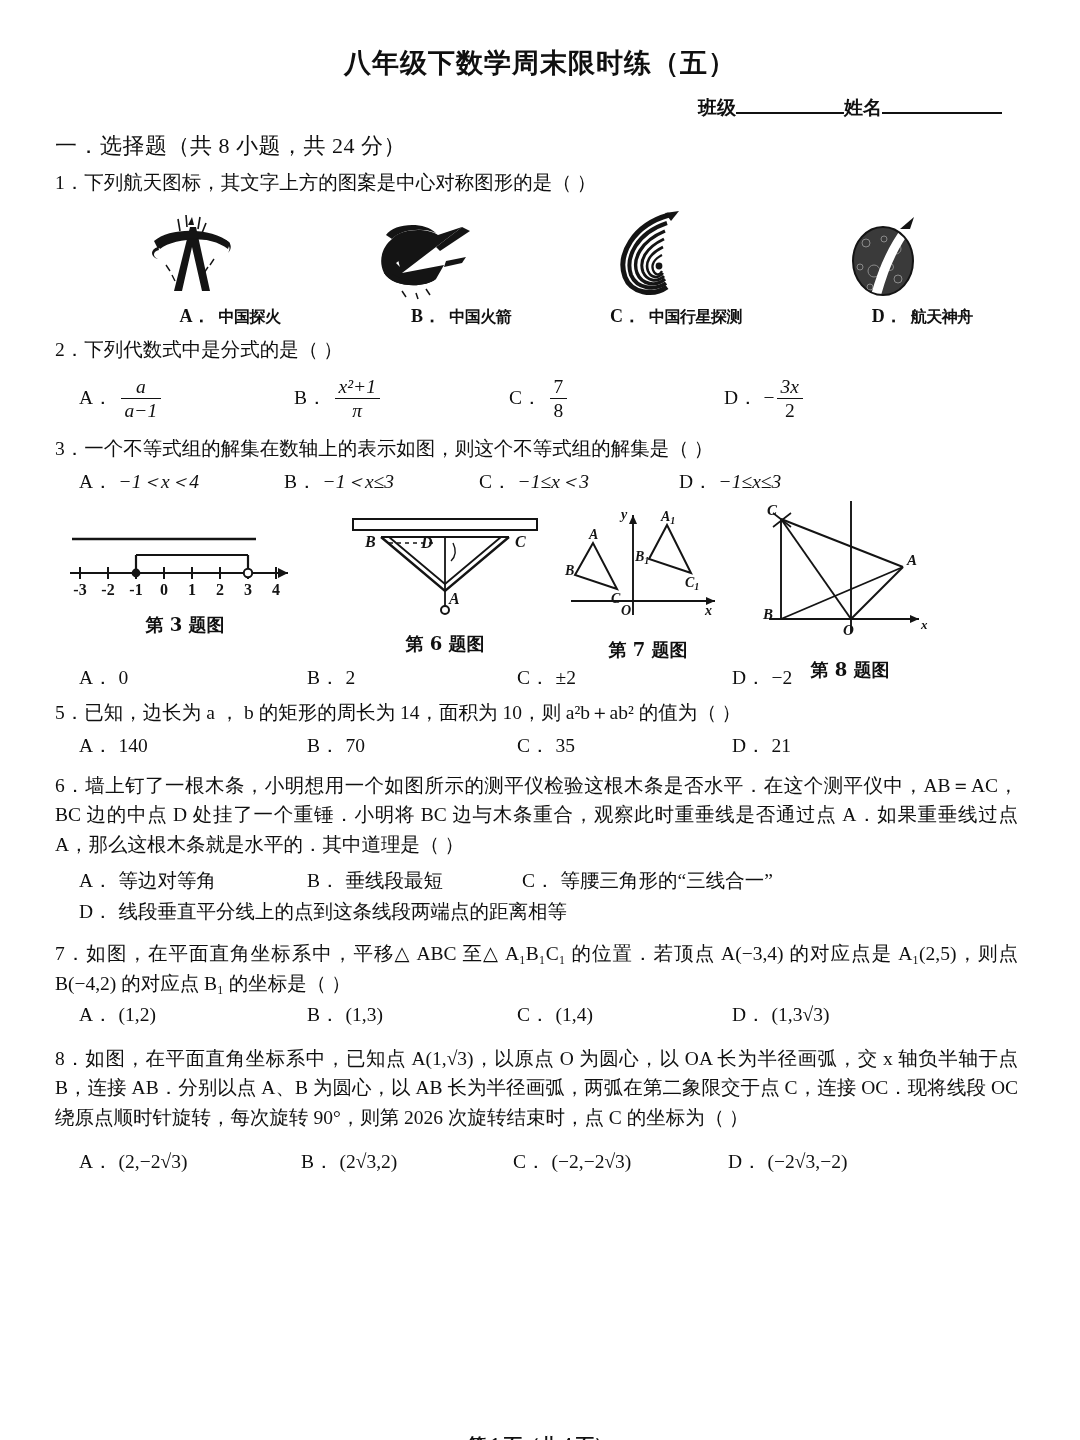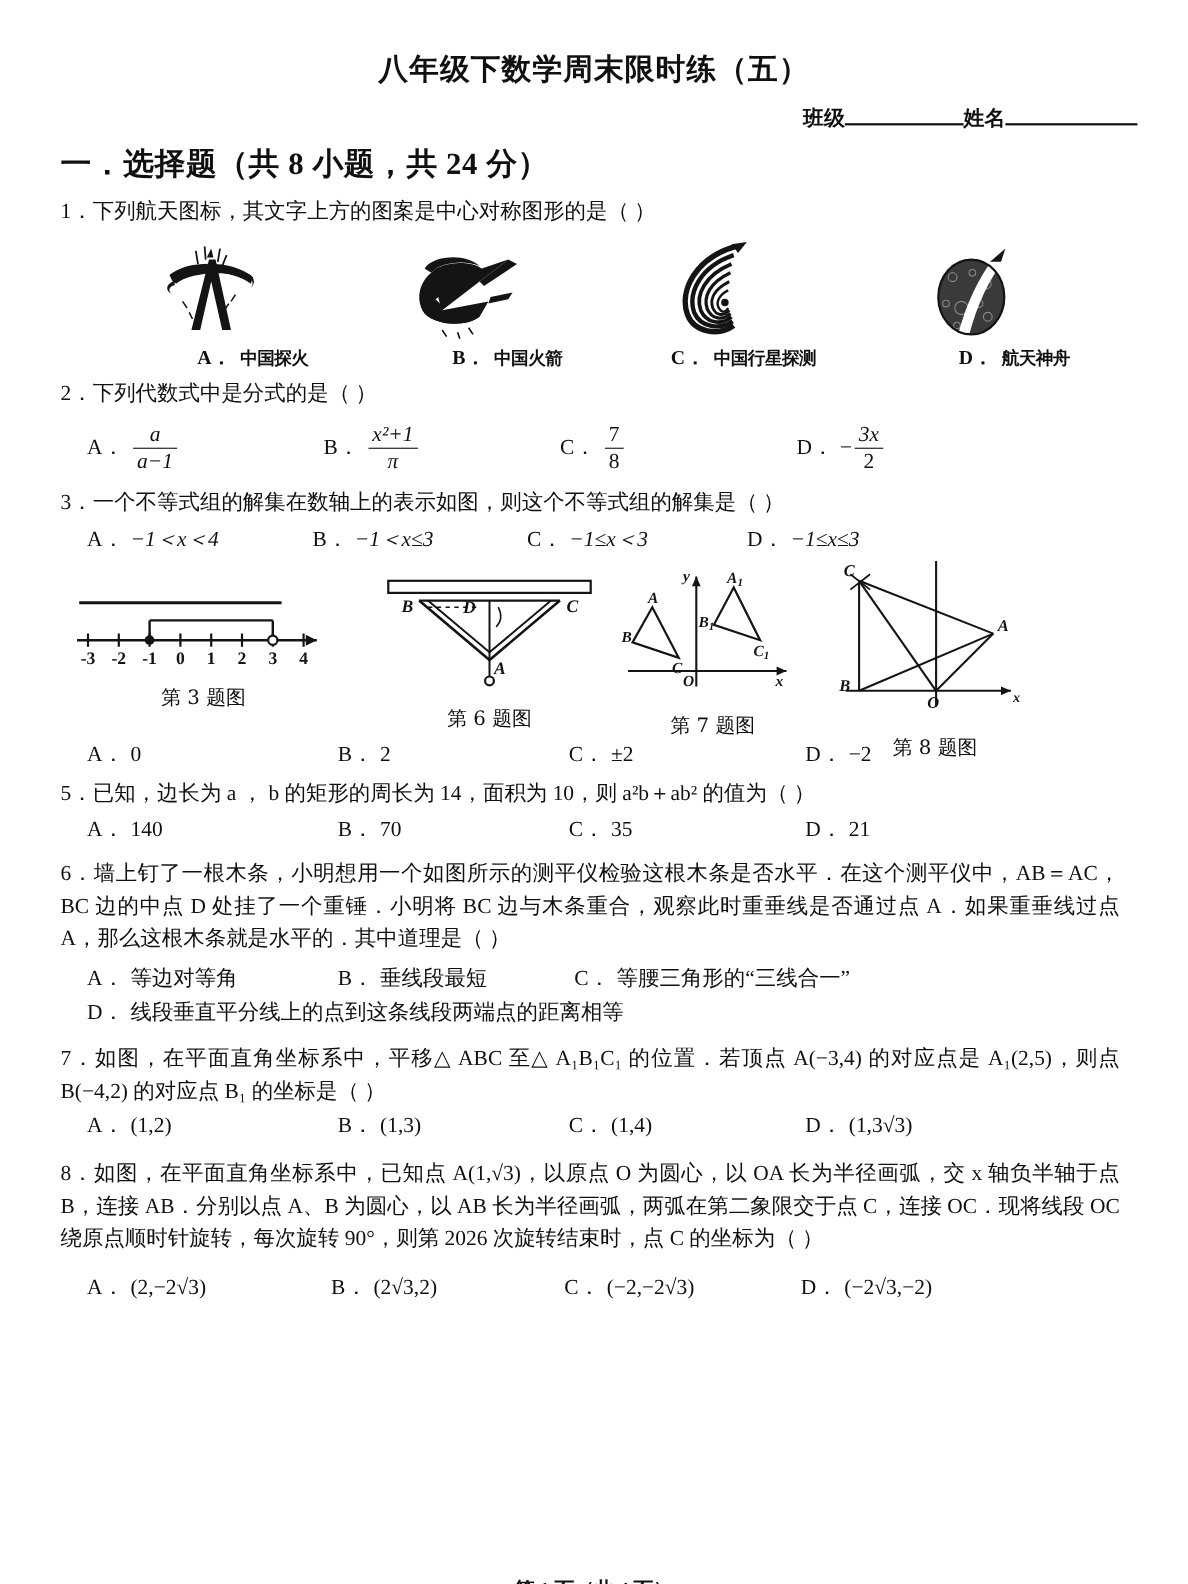--- a/index.html
+++ b/index.html
@@ -25,43 +25,43 @@
   .title {
     text-align: center;
     font-size: 27px;
     font-weight: bold;
     letter-spacing: 1px;
     margin-top: 45px;
     font-family: Liberation Sans, sans-serif;
   }
   .idline {
     margin-top: 14px;
-    padding-right: 46px;
+    padding-right: 78px;
     text-align: right;
     font-size: 19px;
     font-weight: bold;
     margin-left: 36px;
   }
   .idline .blank {
     display: inline-block;
     border-bottom: 2px solid #111;
     vertical-align: baseline;
   }
   .b1 { width: 108px; }
   .b2 { width: 120px; }
 
   .content {
     padding: 0 62px 0 55px;
     margin-top: 8px;
     font-size: 19.5px;
     line-height: 1.52;
   }
   .sec-head {
-    font-weight: bold;
-    font-size: 28px;
+    font-weight: normal;
+    font-size: 22px;
     margin-bottom: 6px;
     letter-spacing: .5px;
   }
   .q {
     margin-top: 5px;
   }
   .qtext { text-align: justify; }
   .opts {
     display: flex;
     margin-top: 4px;
@@ -87,21 +87,21 @@
 
   
   .figrow {
     position: relative;
     height: 150px;
     margin-top: 4px;
   }
   .figbox { position: absolute; text-align: center; }
   .figcap {
     font-size: 18px;
-    font-weight: normal;
+    font-weight: bold;
     margin-top: 2px;
     font-family: "DejaVu Serif","Liberation Serif", serif;
   }
 
   
   .logorow {
     display: flex;
     justify-content: space-around;
     align-items: flex-end;
     margin-top: 4px;

